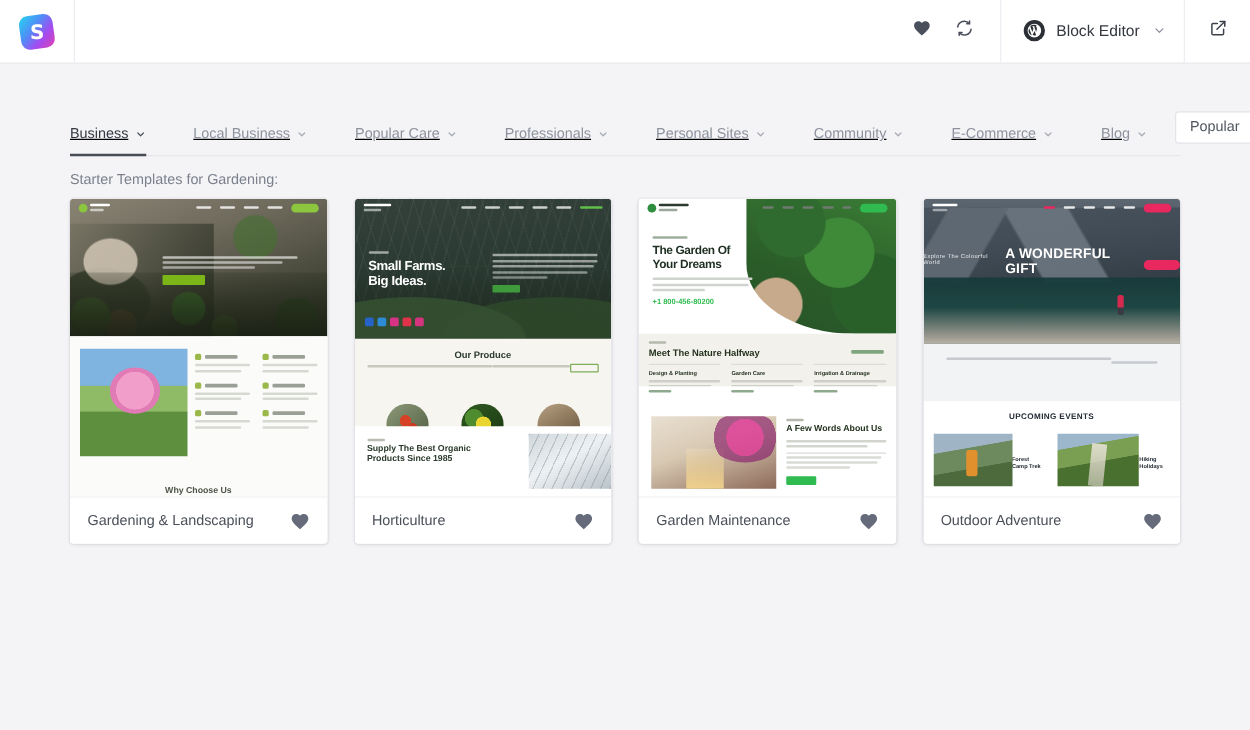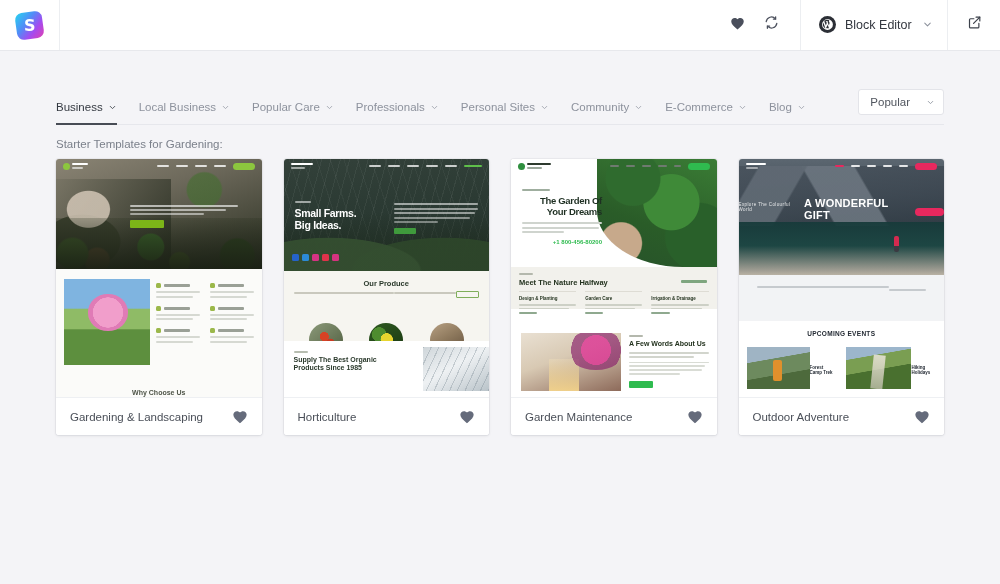--- a/index.html
+++ b/index.html
@@ -125,21 +125,21 @@
 
   
   .tabbar {
     margin: 38px 56px 0 56px;
     border-bottom: 1px solid #e6e7ec;
     display: flex;
     align-items: flex-end;
     height: 36px;
     position: relative;
   }
-  .tabs { display: flex; align-items: flex-end; gap: 0; flex: 1 1 auto; }
+  .tabs { display: flex; align-items: flex-end; gap: 16px; flex: 1 1 auto; text-decoration: underline; }
   .tab {
     display: flex; align-items: center; gap: 5px;
     font-size: 11.5px;
     color: #8d929d;
     padding: 0 12px 11px 0;
     margin-right: 10px;
     cursor: pointer;
     white-space: nowrap;
     position: relative;
   }
@@ -722,21 +722,21 @@
               </div>
               <div class="nav-links">
                 <i style="background:#6f7a70;width:9px"></i>
                   <i style="background:#6f7a70;width:9px"></i>
                   <i style="background:#6f7a70;width:9px"></i>
                   <i style="background:#6f7a70;width:9px"></i>
                   <i style="background:#6f7a70;width:7px"></i>
                 <span class="pill" style="background:#2fbb4f"></span>
               </div>
             </div>
-            <div class="htxt" style="left:11px;top:30px;width:80px;text-align:right;">
+            <div class="htxt" style="left:11px;top:30px;width:80px;">
               <i style="display:block;height:2px;width:28px;background:#9fae9f;margin-bottom:4px;border-radius:1px;"></i>
               <div style="font-size:9.5px;line-height:11px;font-weight:700;color:#1e2f22;letter-spacing:-0.3px;">The Garden Of Your Dreams</div>
               <div class="lines" style="margin-top:5px;">
                 <i style="height:2px;width:100%;background:#cfd4ce;margin-bottom:2.5px;"></i>
                 <i style="height:2px;width:96%;background:#cfd4ce;margin-bottom:2.5px;"></i>
                 <i style="height:2px;width:52%;background:#cfd4ce;"></i>
               </div>
               <div style="margin-top:6px;font-size:6px;font-weight:700;color:#2fbb4f;">+1 800-456-80200</div>
             </div>
           </div>

